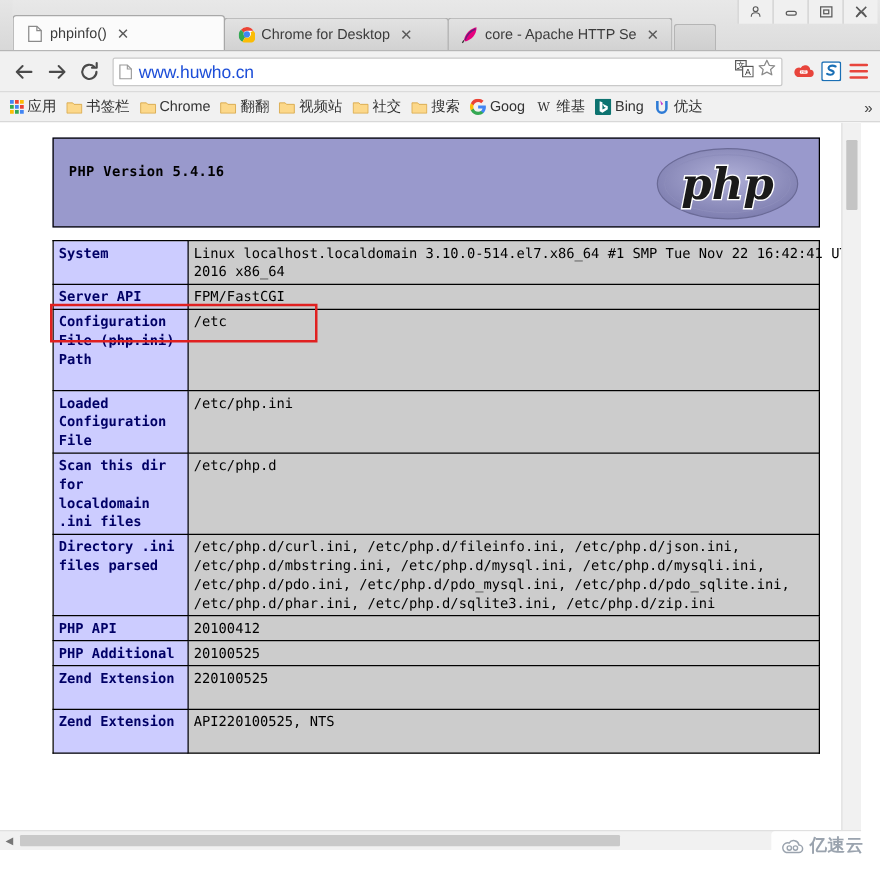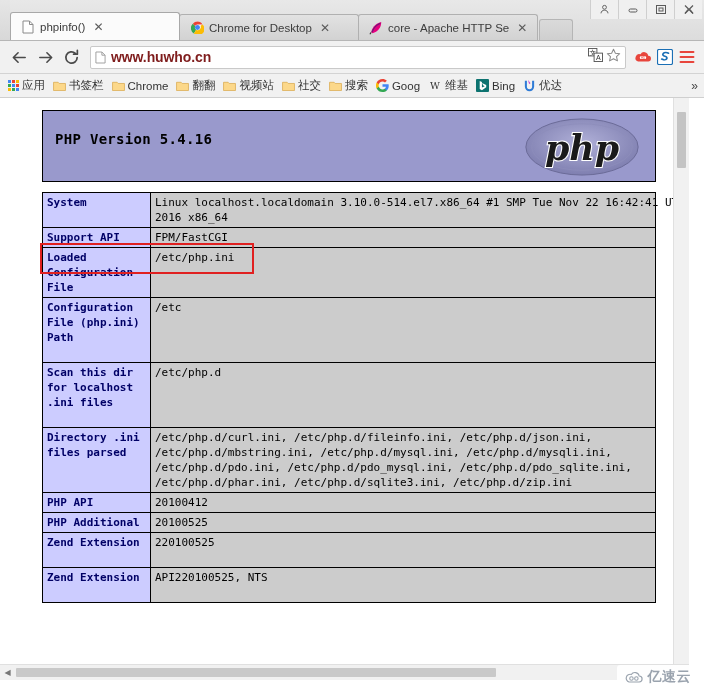--- a/index.html
+++ b/index.html
@@ -139,24 +139,23 @@
     border-radius: 2px;
     display: flex;
     align-items: center;
     padding: 0 4px;
     box-sizing: border-box;
   }
   .omnibox-icon { margin-right: 5px; display:flex; }
   .omnibox-url {
     flex: 1;
     font-size: 14px;
-    color: #7f1d1d;
+    color: #1d4ed8;
     font-family: "Liberation Sans", sans-serif;
     letter-spacing: -0.1px;
-    font-weight: bold;
   }
   .omnibox-actions { display: flex; align-items: center; gap: 3px; }
   .tb-ext { width: 22px; height: 26px; display:flex; align-items:center; justify-content:center;}
 
   
   .bookmarks {
     height: 24px;
     background: #f1f1f1;
     border-bottom: 1px solid #cfcfcf;
     display: flex;
@@ -210,21 +209,21 @@
     height: 72px;
     background: #9999cc;
     border: 1px solid #000000;
     position: relative;
     box-sizing: border-box;
   }
   .php-version {
     position: absolute;
     left: 12px; top: 20px;
     font-family: "DejaVu Sans Mono", monospace;
-    font-size: 14px;
+    font-size: 11px;
     font-weight: bold;
     color: #000000;
     letter-spacing: 0.3px;
   }
   .php-logo {
     position: absolute;
     right: 14px; top: 6px;
     width: 118px; height: 60px;
   }
 
@@ -608,41 +607,41 @@
         <table class="info">
           <tbody>
             <tr>
               <td class="key">System</td>
               <td class="val">
                 <div>Linux localhost.localdomain 3.10.0-514.el7.x86_64 #1 SMP Tue Nov 22 16:42:41 UTC</div>
                 <div>2016 x86_64</div>
               </td>
             </tr>
             <tr>
-              <td class="key">Support API</td>
+              <td class="key">Server API</td>
               <td class="val">
                 <div>FPM/FastCGI</div>
+              </td>
+            </tr>
+            <tr>
+              <td class="key">Configuration File (php.ini) Path</td>
+              <td class="val">
+                <div>/etc</div>
+                <div style="height:45px"></div>
               </td>
             </tr>
             <tr>
               <td class="key">Loaded Configuration File</td>
               <td class="val">
                 <div>/etc/php.ini</div>
                 <div style="height:30px"></div>
               </td>
             </tr>
             <tr>
-              <td class="key">Configuration File (php.ini) Path</td>
-              <td class="val">
-                <div>/etc</div>
-                <div style="height:45px"></div>
-              </td>
-            </tr>
-            <tr>
-              <td class="key">Scan this dir for localhost .ini files</td>
+              <td class="key">Scan this dir for localdomain .ini files</td>
               <td class="val">
                 <div>/etc/php.d</div>
                 <div style="height:45px"></div>
               </td>
             </tr>
             <tr>
               <td class="key">Directory .ini files parsed</td>
               <td class="val">
                 <div>/etc/php.d/curl.ini, /etc/php.d/fileinfo.ini, /etc/php.d/json.ini,</div>
                 <div>/etc/php.d/mbstring.ini, /etc/php.d/mysql.ini, /etc/php.d/mysqli.ini,</div>

